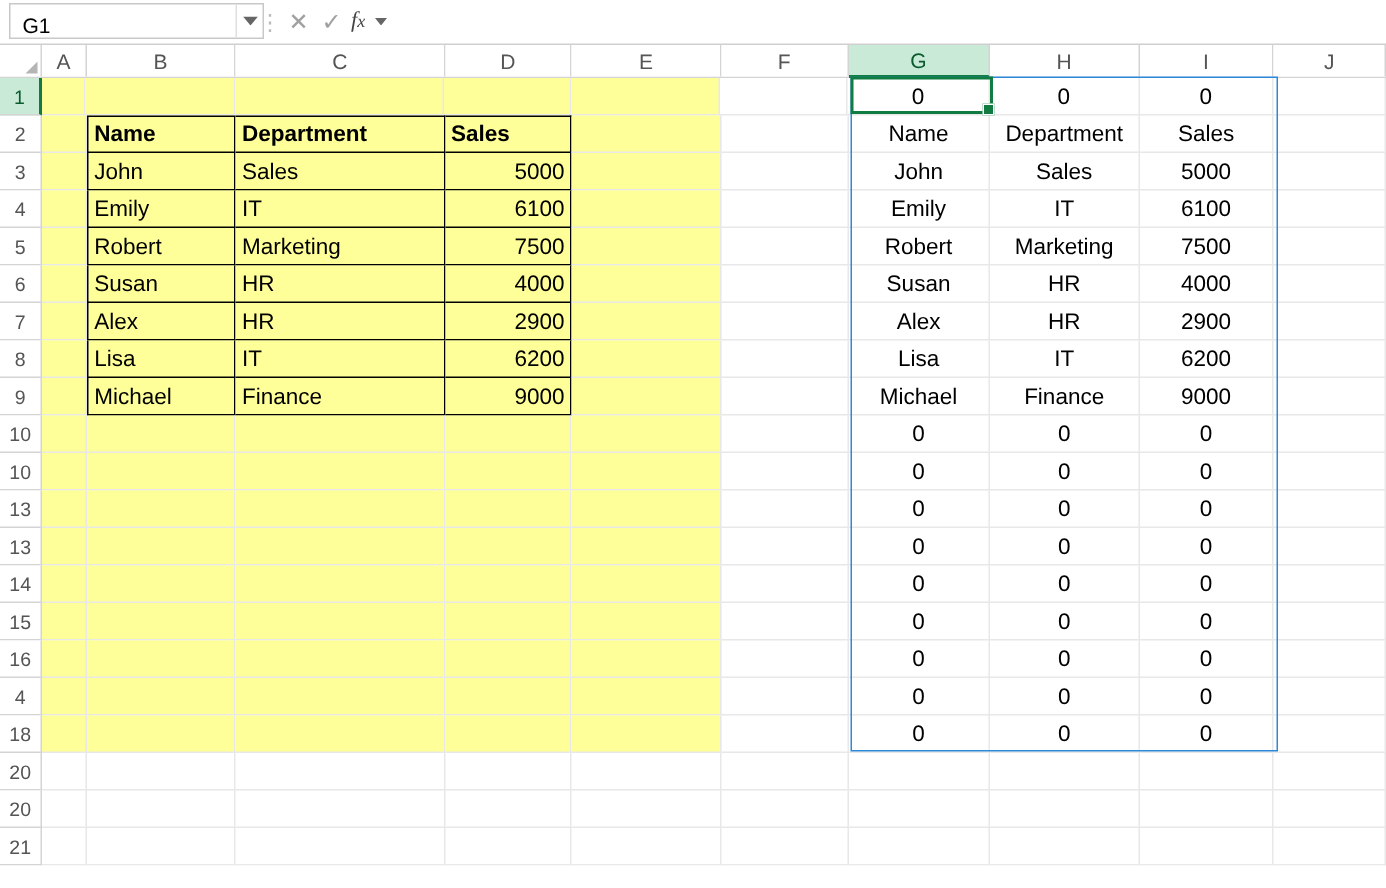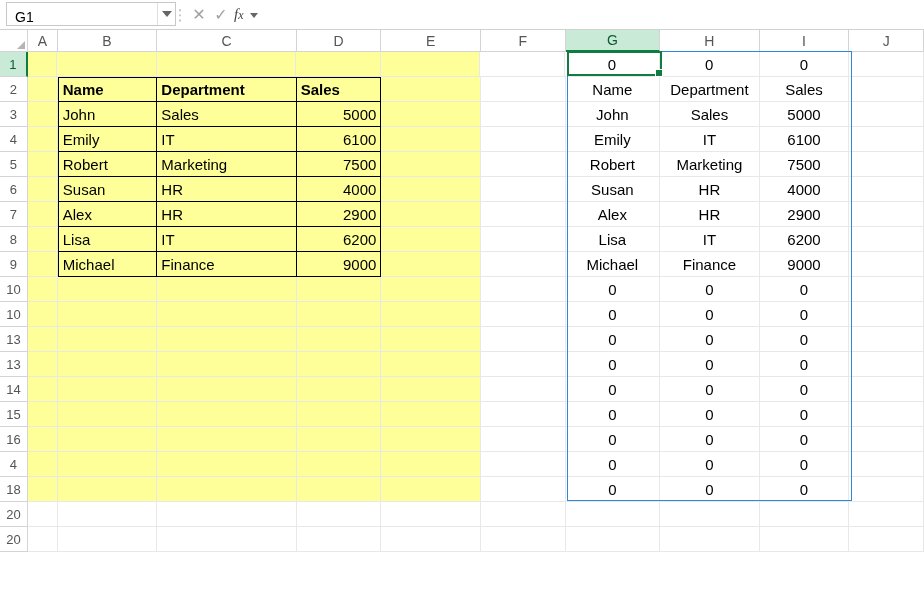--- a/index.html
+++ b/index.html
@@ -479,16 +479,29 @@
         <div class="cell" style="width: 100px;"></div>
         <div class="cell" style="width: 140px;"></div>
         <div class="cell" style="width: 85px;"></div>
         <div class="cell" style="width: 100px;"></div>
         <div class="cell" style="width: 85px;"></div>
         <div class="cell" style="width: 95px;"></div>
         <div class="cell" style="width: 100px;"></div>
         <div class="cell" style="width: 90px;"></div>
         <div class="cell" style="width: 75px;"></div>
       </div>
+      <div class="row">
+        <div class="rowhead">21</div>
+        <div class="cell" style="width: 30px;"></div>
+        <div class="cell" style="width: 100px;"></div>
+        <div class="cell" style="width: 140px;"></div>
+        <div class="cell" style="width: 85px;"></div>
+        <div class="cell" style="width: 100px;"></div>
+        <div class="cell" style="width: 85px;"></div>
+        <div class="cell" style="width: 95px;"></div>
+        <div class="cell" style="width: 100px;"></div>
+        <div class="cell" style="width: 90px;"></div>
+        <div class="cell" style="width: 75px;"></div>
+      </div>
     </div>
   <div class="active-outline" id="active-outline" style="left: 567px; top: 21px; width: 95px; height: 25px;"></div>
   <div class="spill-outline" id="spill-outline" style="left: 567px; top: 21px; width: 285px; height: 450px;"></div>
 </div>
 
 </body></html>

